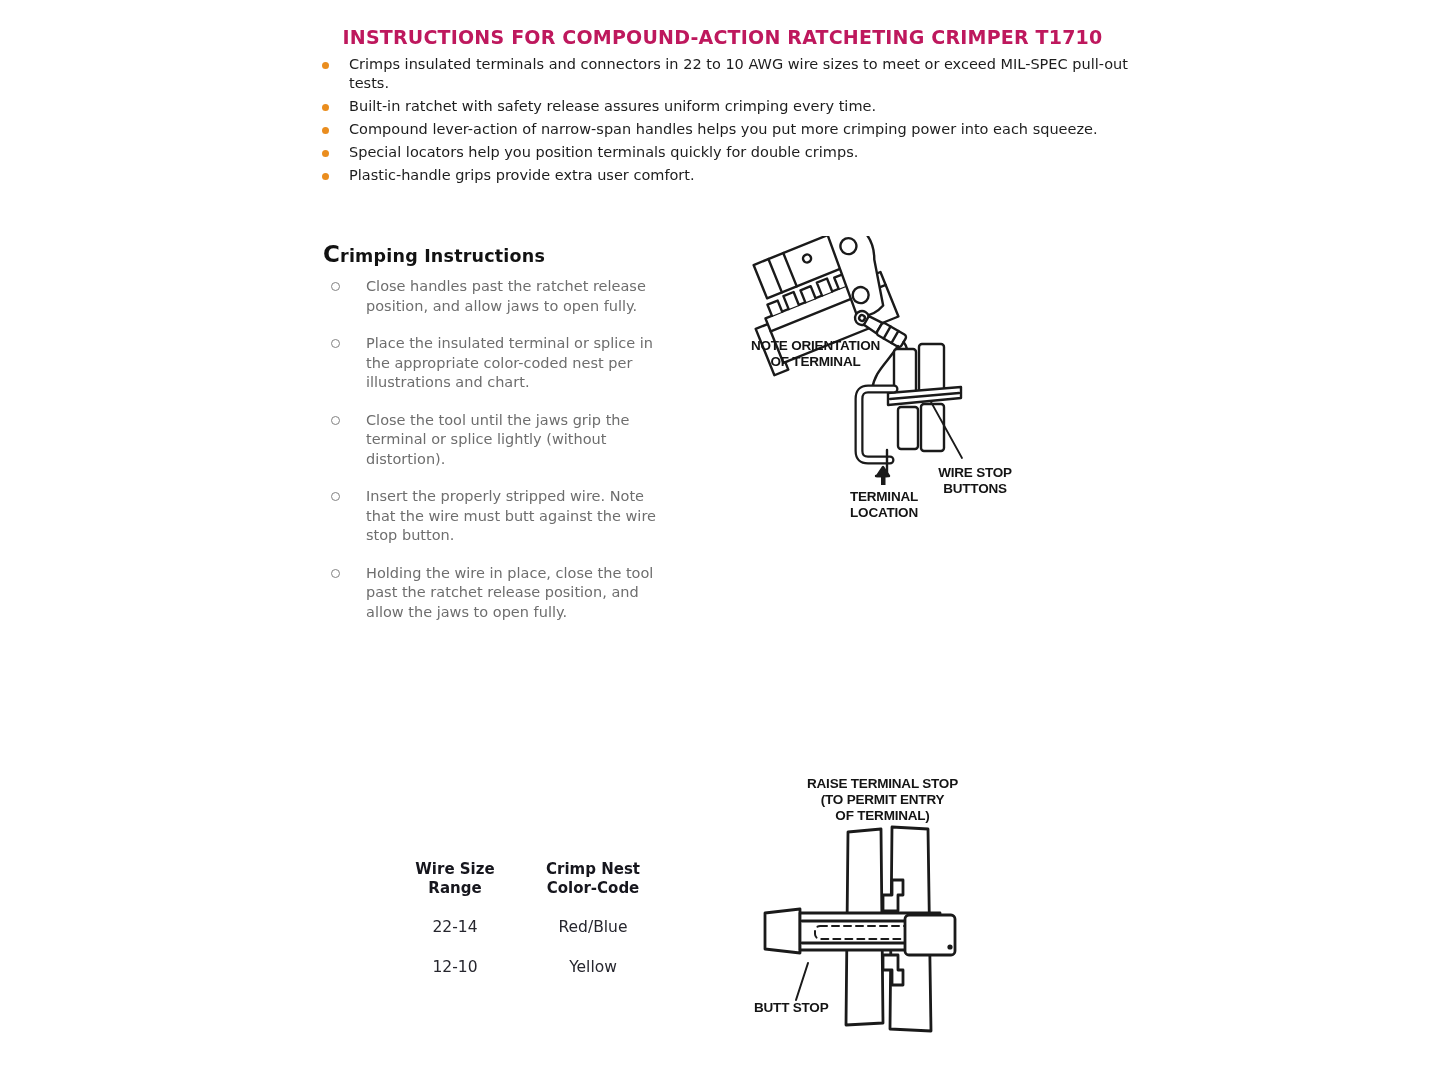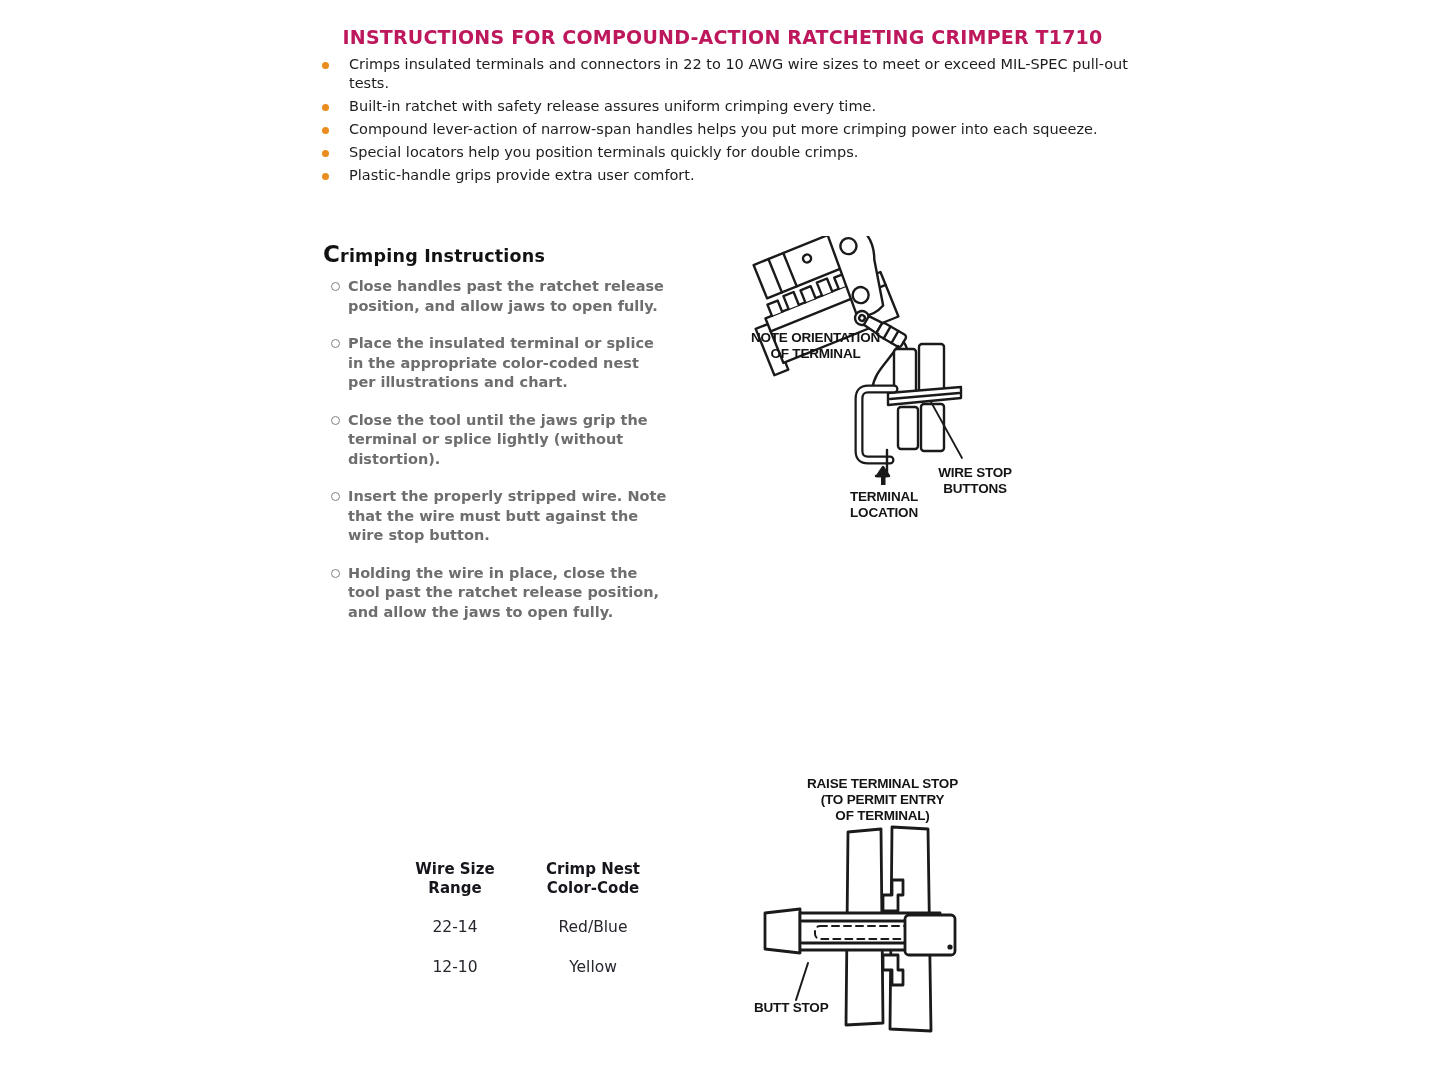--- a/index.html
+++ b/index.html
@@ -24,21 +24,21 @@
   .feature-text { font-size:14.5px; line-height:19px; color:#1d1d1d; }
 
   
   .section-heading {
     left:323px; top:241px;
     font-weight:bold; font-size:17.5px; color:#121212; letter-spacing:0.2px;
   }
   .section-heading::first-letter { font-size:23px; }
 
   .steps { left:331px; top:277px; width:340px; }
-  .step-row { display:flex; gap:8px; margin-bottom:18px;font-weight:bold; }
+  .step-row { display:flex; gap:26px; margin-bottom:18px; }
   .ring {
     width:9px; height:9px; border-radius:50%;
     border:1.5px solid #828282; flex:0 0 auto; margin-top:5px; background:transparent;
   }
   .step-text { font-size:14.5px; line-height:19.5px; color:#6e6e6e; }
 
   
   .dlabel {
     position:absolute;
     font-family:"Liberation Sans", sans-serif; font-weight:bold;
@@ -161,21 +161,21 @@
 
       <path d="M159 214 v26 h-11"></path>
 
       <line x1="203" y1="166" x2="234" y2="222" stroke-width="1.8"></line>
 
       <polygon points="149,240 161,240 155,231" fill="#1a1a1a"></polygon>
       <rect x="153" y="240" width="4.5" height="9" fill="#1a1a1a" stroke="none"></rect>
     </g>
   </svg>
 
-  <div class="dlabel" style="left:10px; top:94px; width:155px;">NOTE ORIENTATION
+  <div class="dlabel" style="left:10px; top:102px; width:155px;">NOTE ORIENTATION
 OF TERMINAL</div>
   <div class="dlabel" style="left:203px; top:229px; width:88px;">WIRE STOP
 BUTTONS</div>
   <div class="dlabel" style="left:112px; top:253px; width:88px;">TERMINAL
 LOCATION</div>
 </div>
 
 <div class="diagram" style="left:740px; top:772px; width:285px; height:306px;">
 
   <div class="dlabel" style="left:35px; top:4px; width:215px;">RAISE TERMINAL STOP

